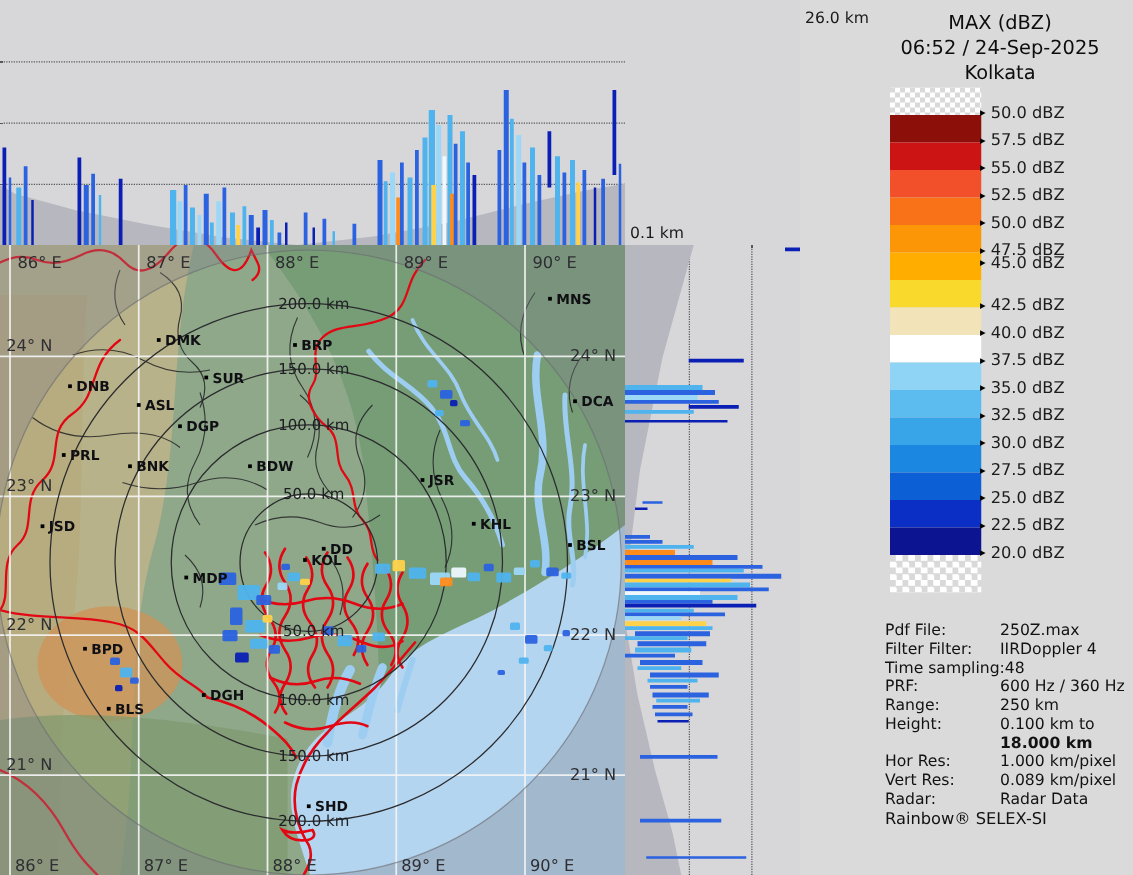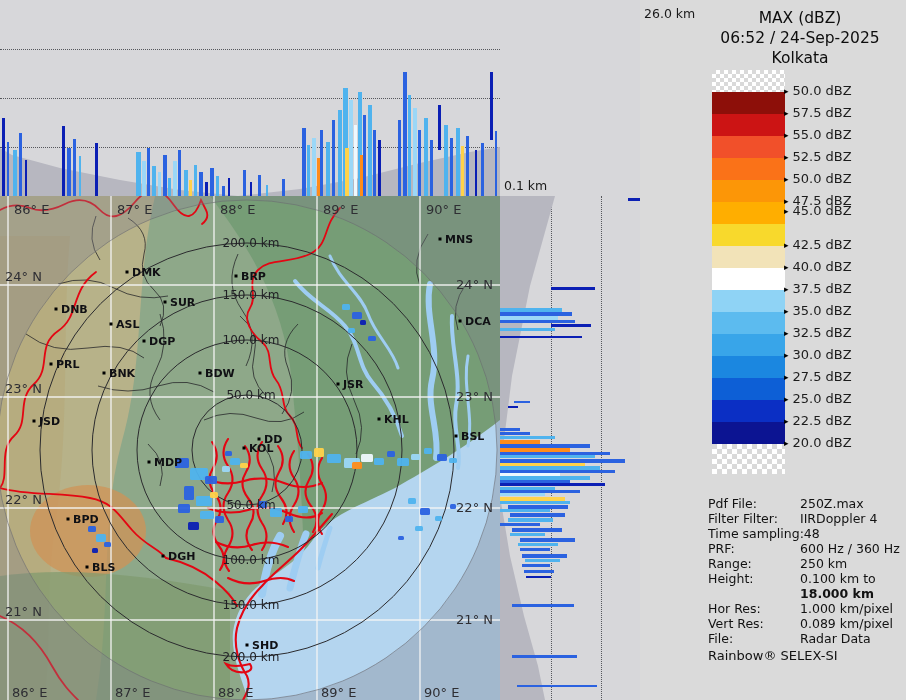--- a/index.html
+++ b/index.html
@@ -501,21 +501,21 @@
         <div class="meta-label" style="top: 556px;">Range:</div>
         <div class="meta-value" style="top: 556px;">250 km</div>
         <div class="meta-label" style="top: 571px;">Height:</div>
         <div class="meta-value" style="top: 571px;">0.100 km to</div>
         <div class="meta-label" style="top: 586px;"></div>
         <div class="meta-value" style="top: 586px; font-weight: bold;">18.000 km</div>
         <div class="meta-label" style="top: 601px;">Hor Res:</div>
         <div class="meta-value" style="top: 601px;">1.000 km/pixel</div>
         <div class="meta-label" style="top: 616px;">Vert Res:</div>
         <div class="meta-value" style="top: 616px;">0.089 km/pixel</div>
-        <div class="meta-label" style="top: 631px;">File:</div>
+        <div class="meta-label" style="top: 631px;">Radar:</div>
         <div class="meta-value" style="top: 631px;">Radar Data</div>
       </div>
     <div id="brand">Rainbow® SELEX-SI</div>
   </div>
 
   <div id="top-height-label">26.0 km</div>
   <div id="side-height-label">0.1 km</div>
 </div>
 
 </body></html>

